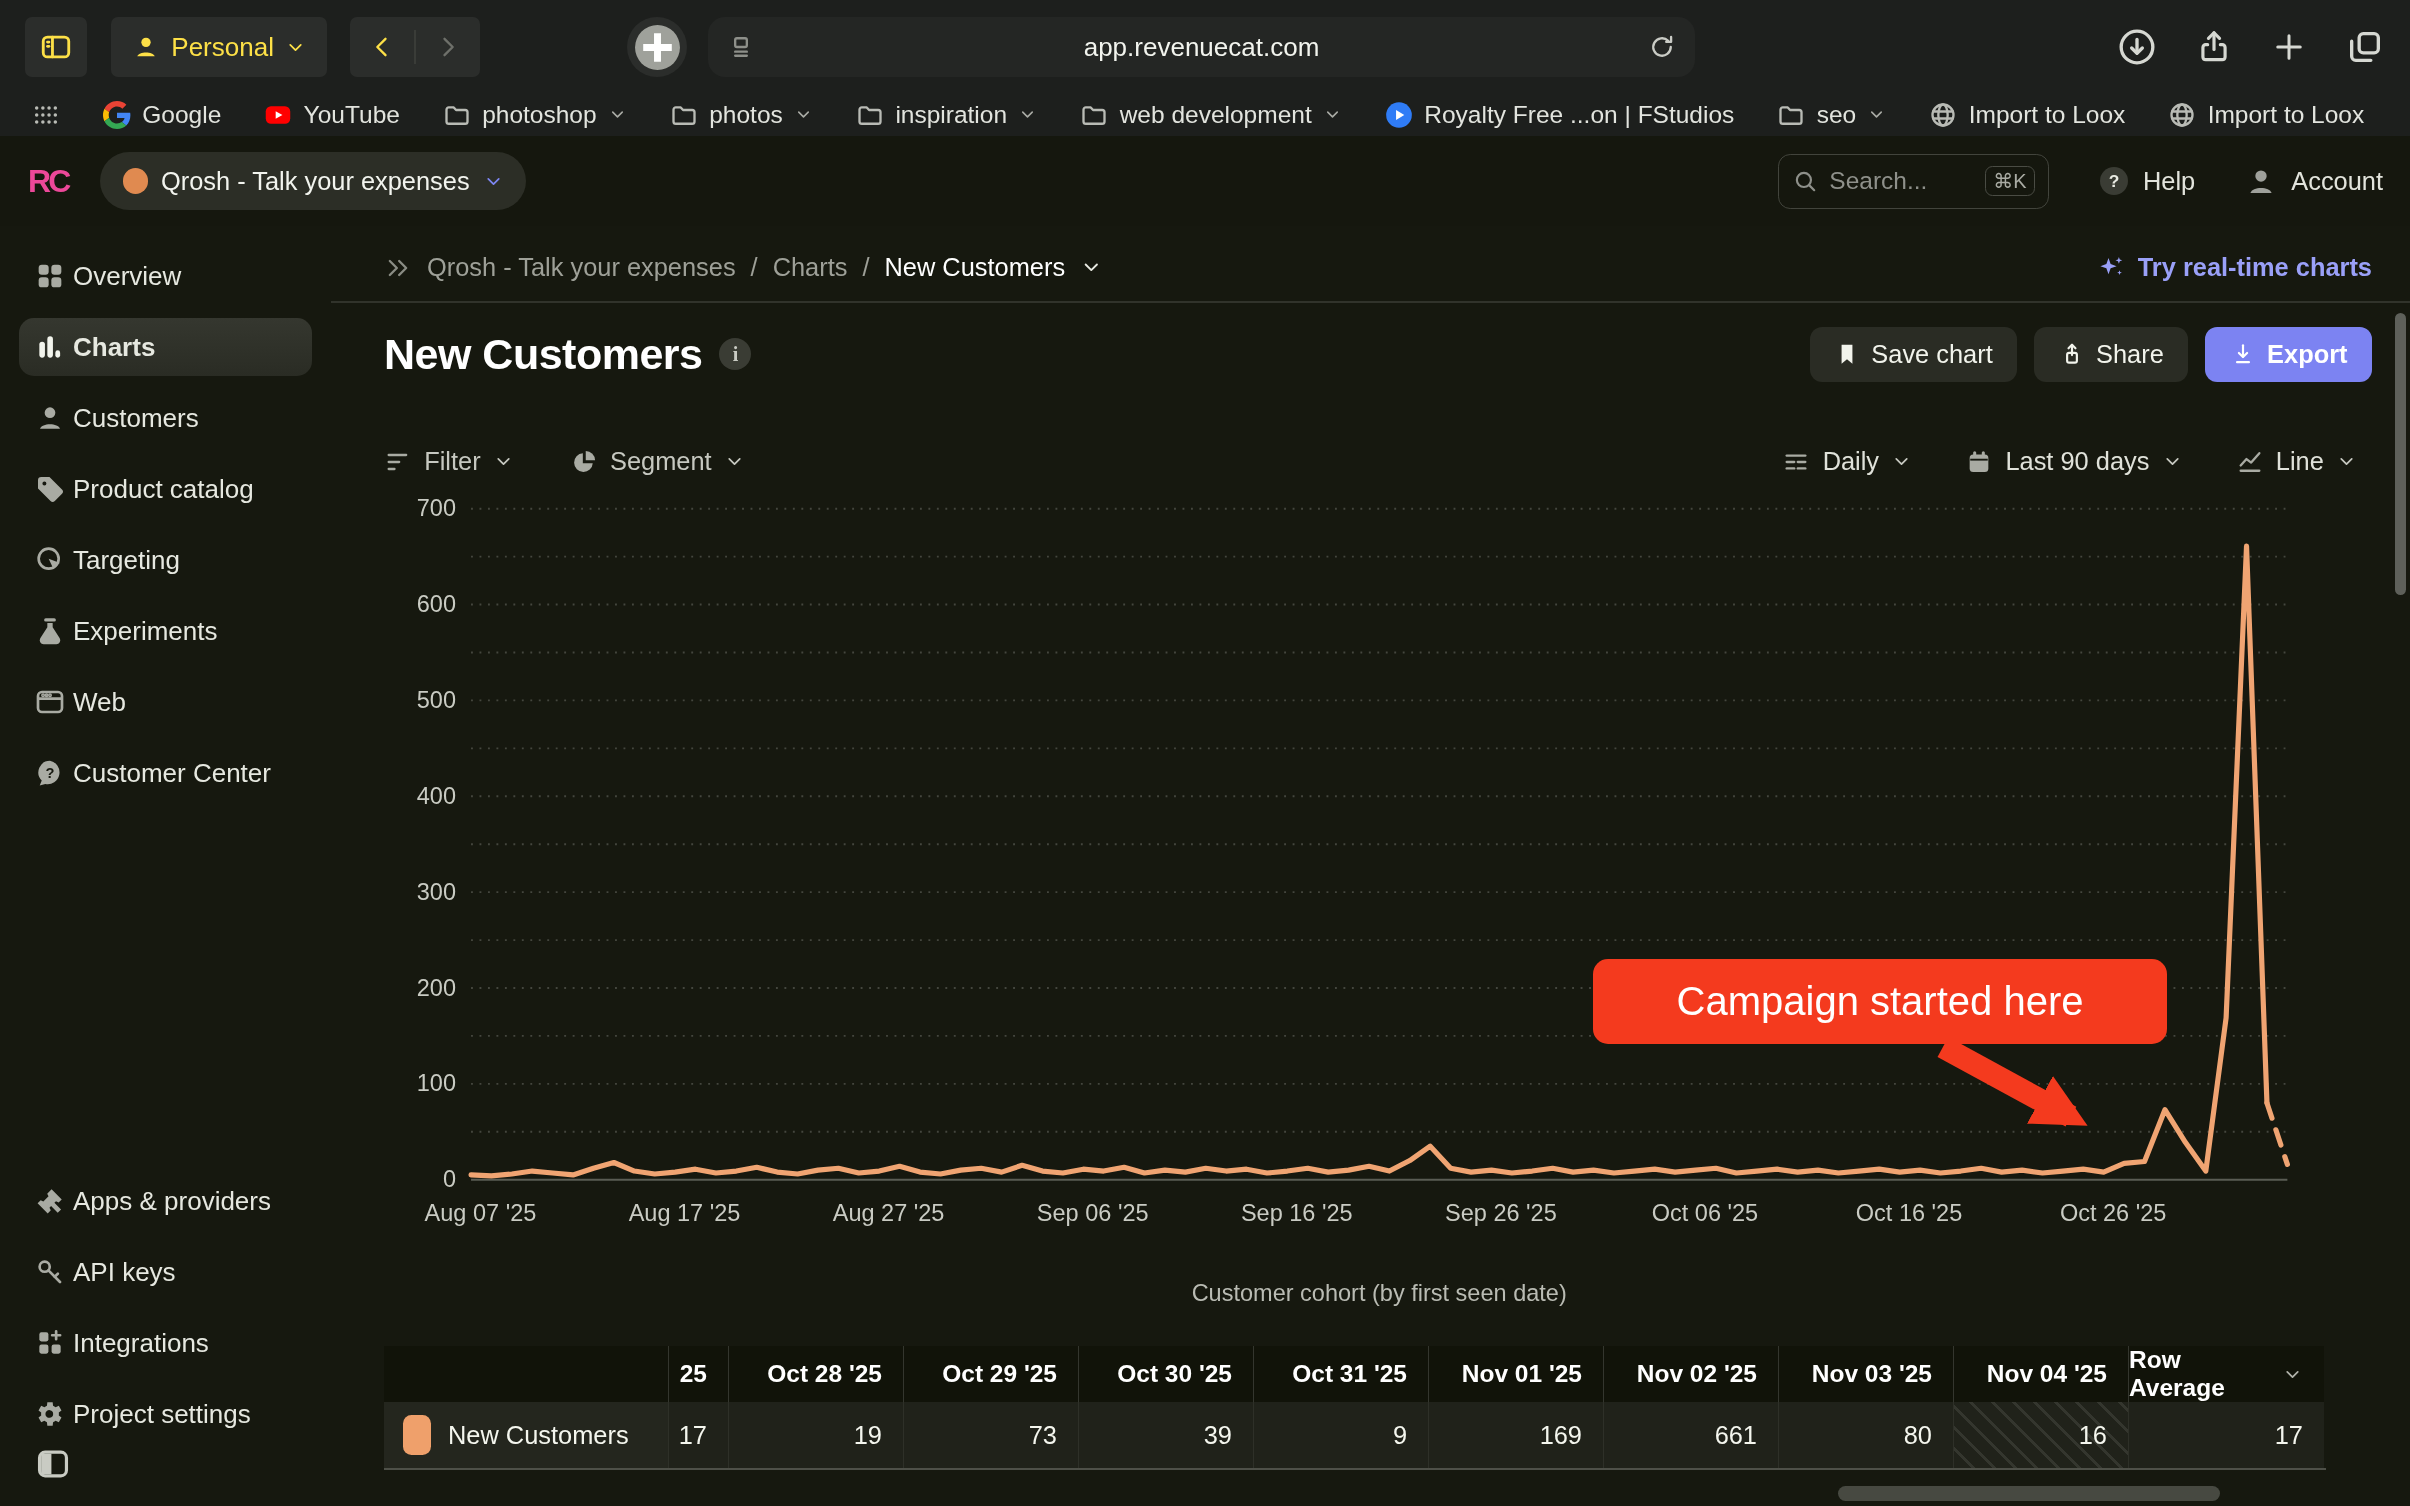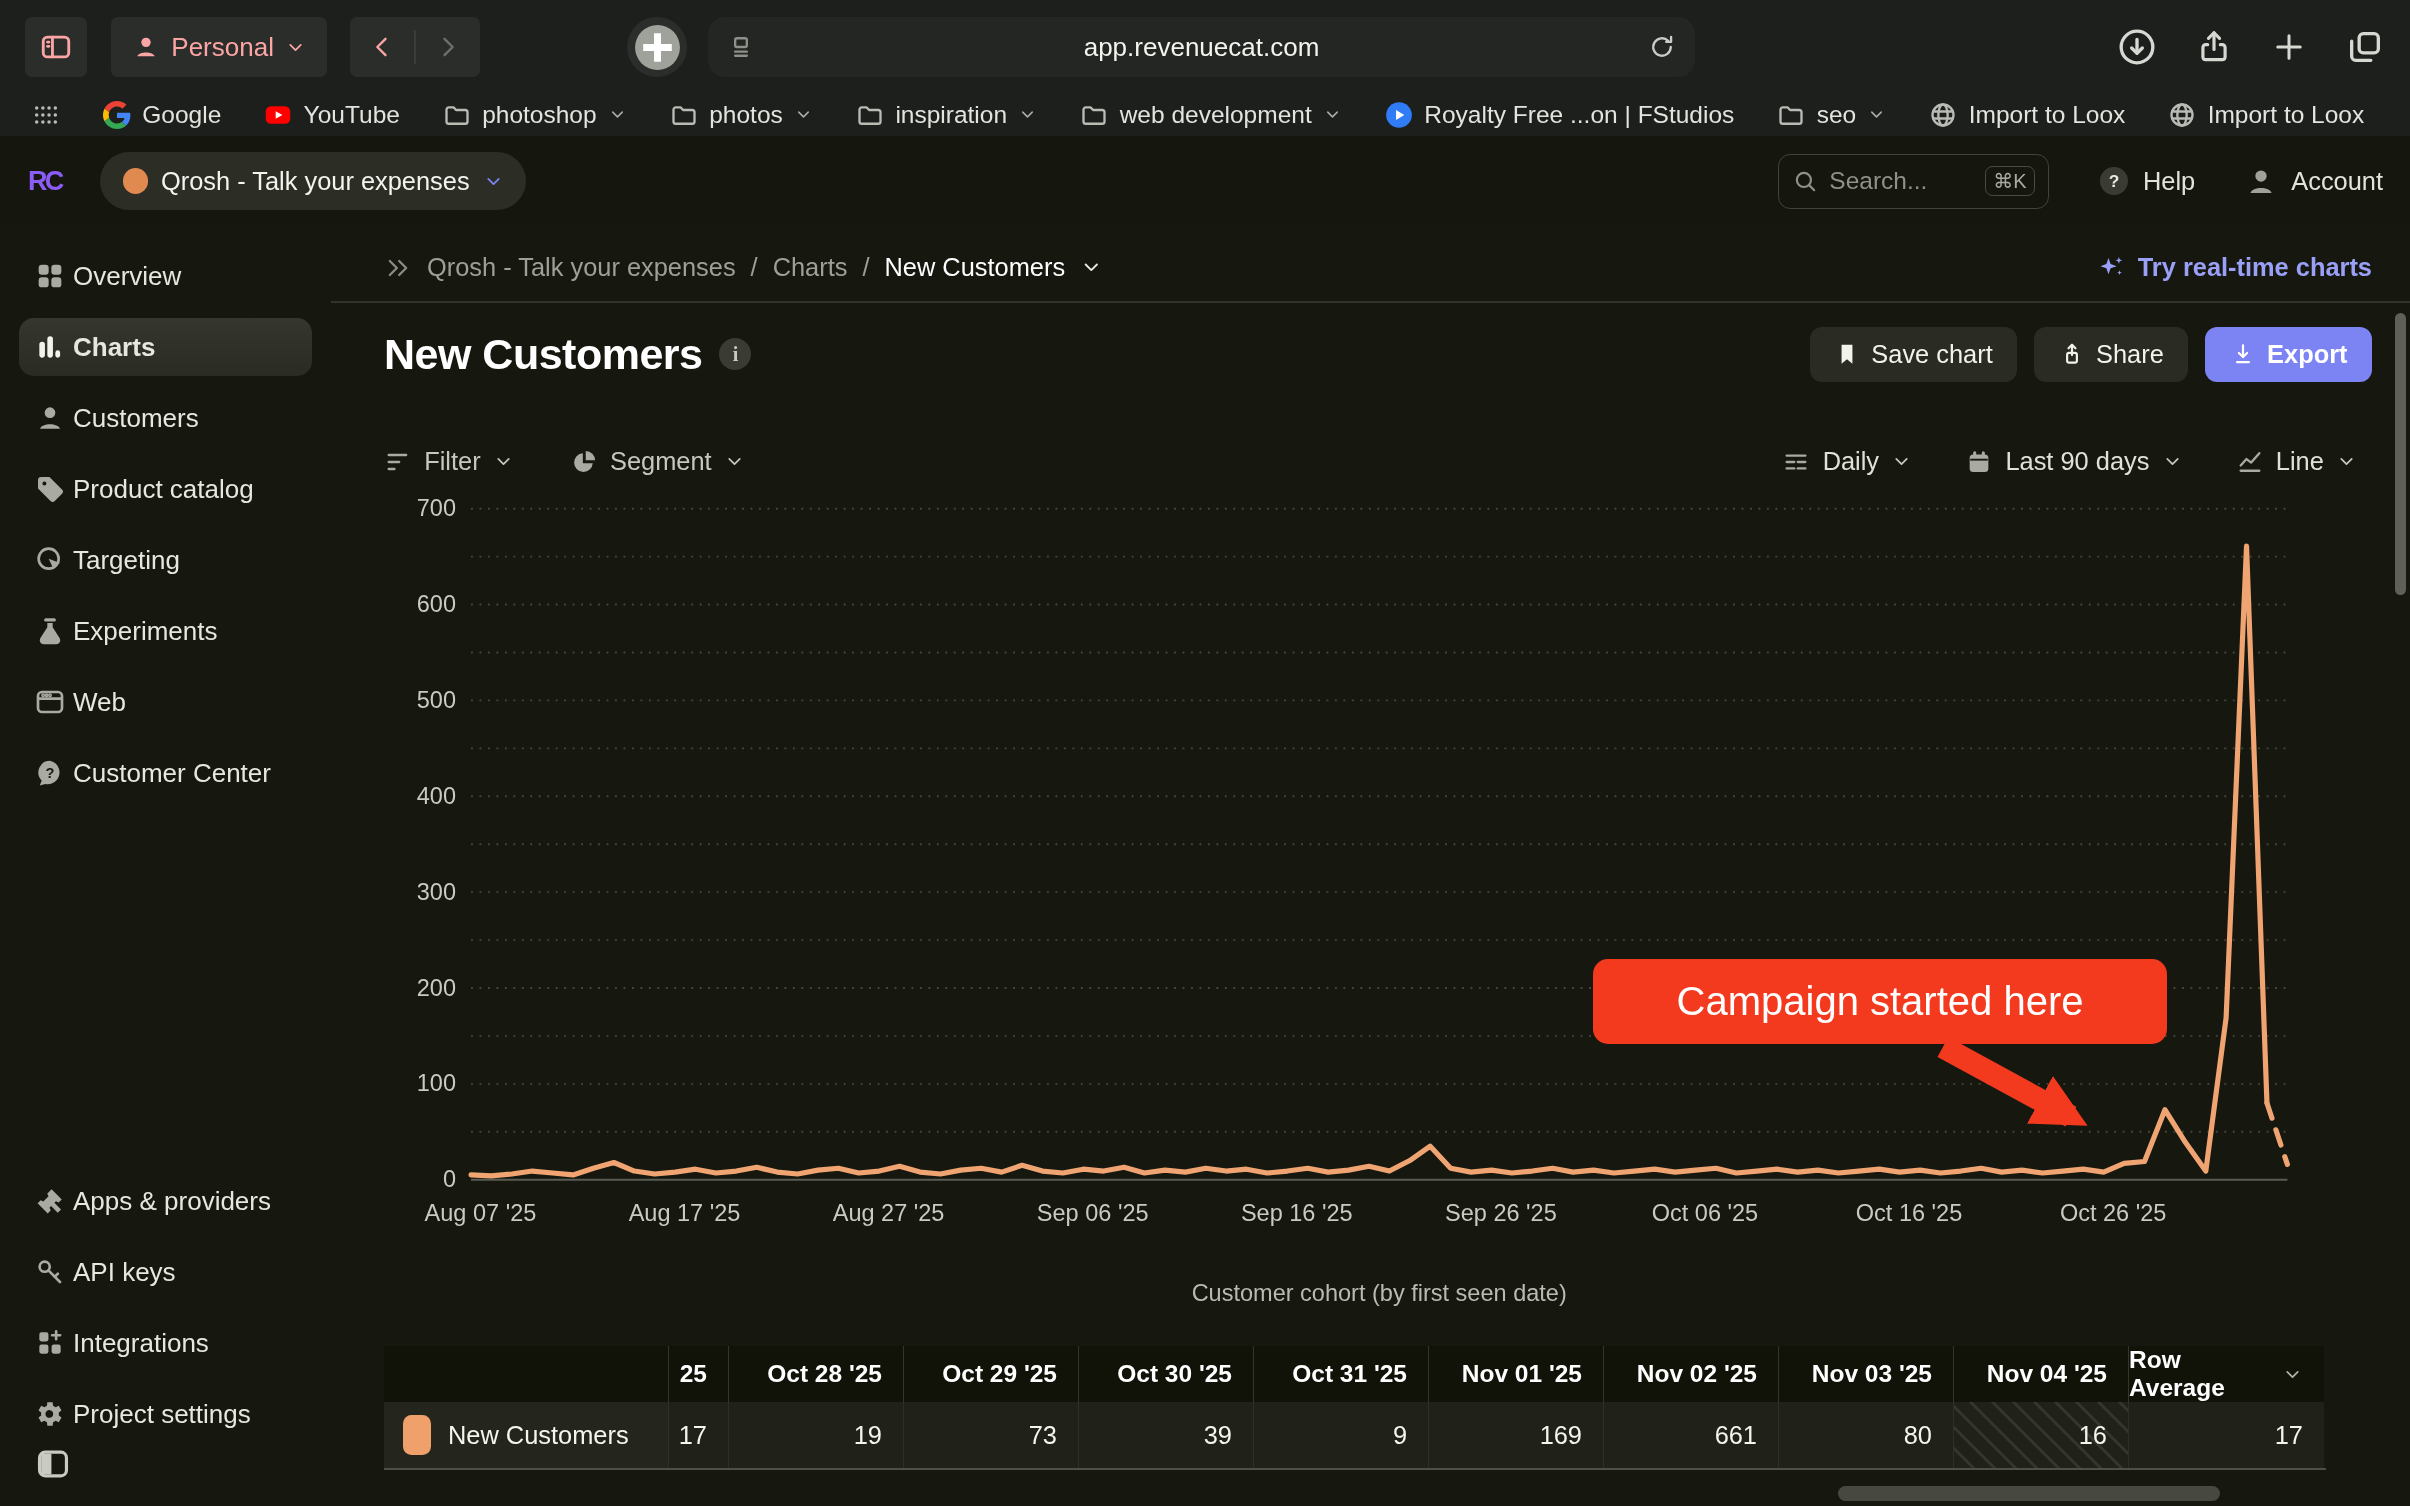--- a/index.html
+++ b/index.html
@@ -4,41 +4,41 @@
 <style>
   * { margin:0; padding:0; box-sizing:border-box; }
   html,body { width:2411px; height:1507px; overflow:hidden; }
   body { background:#16180F; font-family:"Liberation Sans", sans-serif; color:#E8EAE2; position:relative; }
   .ic { display:inline-flex; align-items:center; justify-content:center; flex:none; }
   .ic svg { width:100%; height:100%; display:block; }
 
   
   .chrome { position:absolute; left:0; top:0; width:2411px; height:136px; background:#1D1F1D; }
   .toolbar { position:relative; height:94px; display:flex; align-items:center; padding:0 24.5px; }
-  .tb-btn { height:60px; border-radius:7px; background:#2B2D2B; display:flex; align-items:center; justify-content:center; color:#fca5a5; }
+  .tb-btn { height:60px; border-radius:7px; background:#2B2D2B; display:flex; align-items:center; justify-content:center; color:#fde047; }
   .tgl { width:62px; }
   .profile { margin-left:24.5px; padding:0 21px; gap:11.3px; font-size:26px; }
   .navpill { margin-left:22.6px; width:130px; display:flex; }
   .navpill .half { flex:1; display:flex; align-items:center; justify-content:center; }
   .navpill .sep { width:1.9px; height:34px; background:#3A3C38; align-self:center; }
   .dimmed { color:#6E706A; }
   .ext { position:absolute; left:627px; top:17px; width:60px; height:60px; border-radius:50%; background:#2B2D2B; display:flex; align-items:center; justify-content:center; }
   .urlbar { position:absolute; left:708px; top:17px; width:987px; height:60px; background:#242624; border-radius:17px; display:flex; align-items:center; color:#8E908A; }
   .urlbar .win { margin-left:19px; }
   .url-text { position:absolute; left:0; right:0; text-align:center; font-size:26px; color:#F2F4EE; }
   .reload { position:absolute; right:19px; color:#C9CBC5; }
   .tb-right { position:absolute; right:26px; top:0; height:94px; display:flex; align-items:center; gap:38px; color:#D6D8D2; }
   .bookmarks { height:41px; display:flex; align-items:center; padding:0 32px; gap:43px; font-size:24.5px; color:#E2E4DE; }
   .bm { display:flex; align-items:center; gap:11.3px; white-space:nowrap; }
   .bm .ic { width:28px; height:28px; color:#B9BBB5; }
   .bm .ic.bm-ch { width:19px; height:19px; color:#A9ABA5; }
 
   
   .app-header { position:absolute; left:0; top:136px; width:2411px; height:90px; background:#15170E; display:flex; align-items:center; padding:0 28px; }
-  .rc-logo { font-size:27px; font-weight:800; letter-spacing:-2.8px; color:#8b5cf6; width:72px; }
+  .rc-logo { font-size:32px; font-weight:800; letter-spacing:-2.8px; color:#ec4899; width:72px; }
   .project { height:58px; border-radius:29px; background:#2C2E26; display:flex; align-items:center; gap:13px; padding:0 22.6px; font-size:25.4px; color:#F2F4EE; }
   .avatar { width:25.4px; height:25.4px; border-radius:50%; background:#E08A50; }
   .project .ch { width:21px; height:21px; color:#7D86F2; }
   .hdr-right { margin-left:auto; display:flex; align-items:center; gap:49px; font-size:25.4px; color:#E2E4DC; }
   .searchbox { width:271px; height:55px; border:1.9px solid #42443C; border-radius:12.2px; display:flex; align-items:center; padding:0 13px; gap:11.3px; color:#8E908A; }
   .searchbox .ph { font-size:24.5px; flex:1; text-align:left; }
   .kbd { border:1.9px solid #4A4C44; border-radius:7.5px; font-size:20px; padding:1.9px 7.5px; color:#A9ABA3; }
   .hgroup { display:flex; align-items:center; gap:13px; }
 
   

